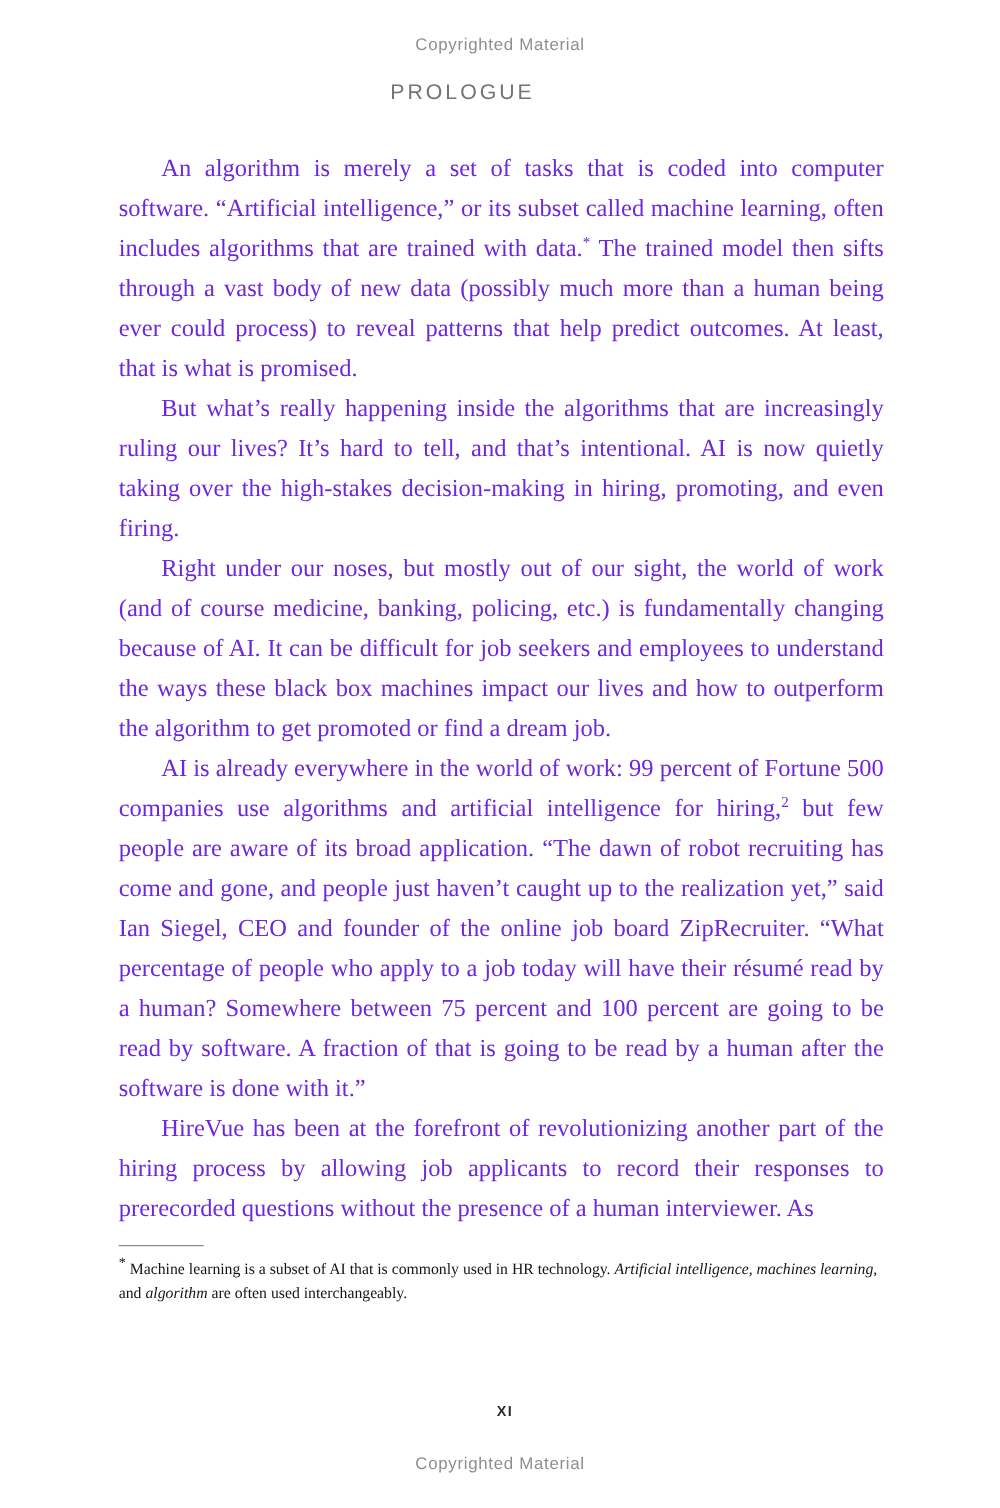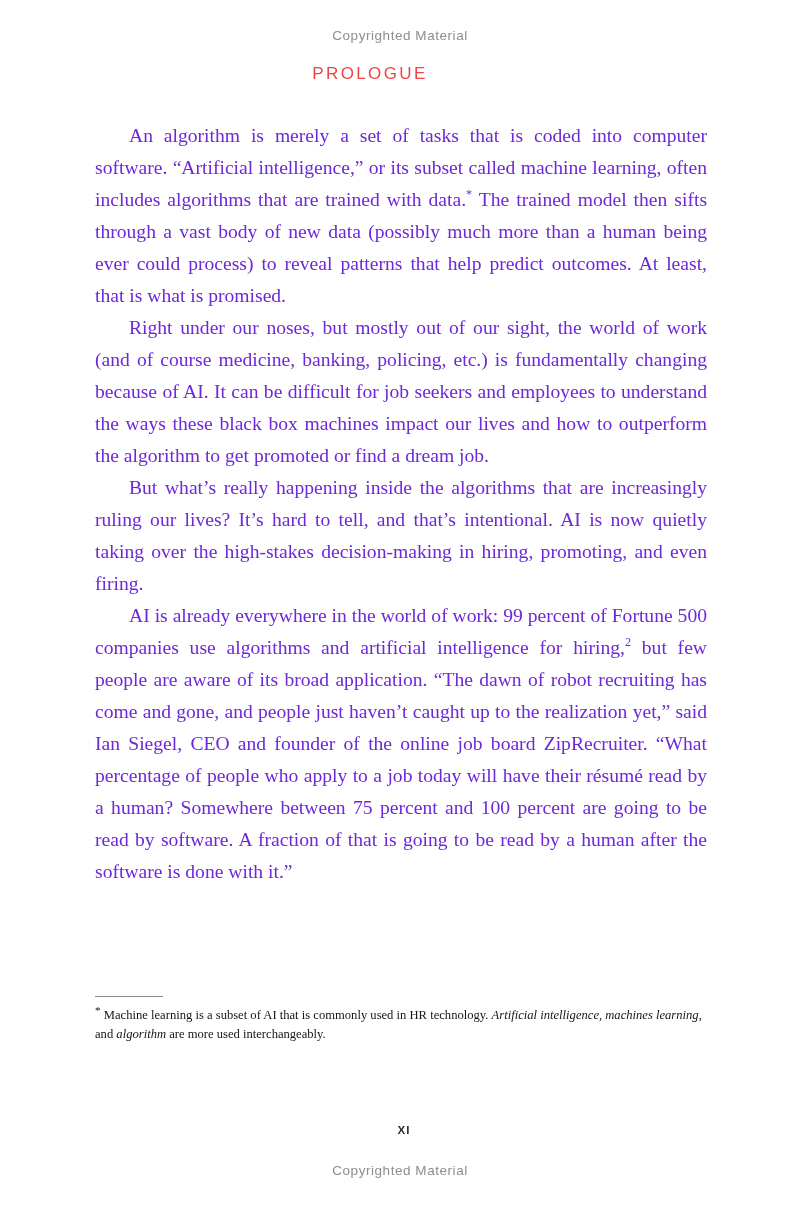--- a/index.html
+++ b/index.html
@@ -42,21 +42,21 @@
   .chapter-heading {
     position: absolute;
     left: 0;
     top: 64px;
     width: 740px;
     text-align: center;
     font-family: "Liberation Sans", "DejaVu Sans", sans-serif;
     font-size: 17px;
     font-weight: 400;
     letter-spacing: 2.4px;
-    color: #ef4444;
+    color: #737373;
     white-space: nowrap;
   }
 
   
   .textblock {
     position: absolute;
     left: 95px;
     top: 120px;
     width: 612px;
   }
@@ -127,31 +127,32 @@
 <div class="page">
 
   <div class="watermark watermark-top">Copyrighted Material</div>
 
   <div class="chapter-heading">PROLOGUE</div>
 
   <div class="textblock">
 
     <p class="para"><span>An algorithm is merely a set of tasks that is coded into computer software. “Artificial intelligence,” or its subset called machine learning, often includes algorithms that are trained with data.</span><sup class="ref">*</sup><span> The trained model then sifts through a vast body of new data (possibly much more than a human being ever could process) to reveal patterns that help predict outcomes. At least, that is what is promised.</span></p>
 
+    <p class="para"><span>But what’s really happening inside the algorithms that are increasingly ruling our lives? It’s hard to tell, and that’s intentional. AI is now quietly taking over the high-stakes decision-making in hiring, promoting, and even firing.</span></p>
+
     <p class="para"><span>Right under our noses, but mostly out of our sight, the world of work (and of course medicine, banking, policing, etc.) is fundamentally changing because of AI. It can be difficult for job seekers and employees to understand the ways these black box machines impact our lives and how to outperform the algorithm to get promoted or find a dream job.</span></p>
-
-    <p class="para"><span>But what’s really happening inside the algorithms that are increasingly ruling our lives? It’s hard to tell, and that’s intentional. AI is now quietly taking over the high-stakes decision-making in hiring, promoting, and even firing.</span></p>
 
     <p class="para"><span>AI is already everywhere in the world of work: 99 percent of Fortune 500 companies use algorithms and artificial intelligence for hiring,</span><sup class="ref">2</sup><span> but few people are aware of its broad application. “The dawn of robot recruiting has come and gone, and people just haven’t caught up to the realization yet,” said Ian Siegel, CEO and founder of the online job board ZipRecruiter. “What percentage of people who apply to a job today will have their résumé read by a human? Somewhere between 75 percent and 100 percent are going to be read by software. A fraction of that is going to be read by a human after the software is done with it.”</span></p>
 
+    <p class="para"><span>HireVue has been at the forefront of revolutionizing another part of the hiring process by allowing job applicants to record their responses to prerecorded questions without the presence of a human interviewer. As</span></p>
 
   </div>
 
   <div class="footnote">
     <div class="footnote-rule"></div>
-    <p class="footnote-text"><span class="fn-marker">*</span><span> Machine learning is a subset of AI that is commonly used in HR technology. </span><i>Artificial intelligence, machines learning</i><span>, and </span><i>algorithm</i><span> are more used interchangeably.</span></p>
+    <p class="footnote-text"><span class="fn-marker">*</span><span> Machine learning is a subset of AI that is commonly used in HR technology. </span><i>Artificial intelligence, machines learning</i><span>, and </span><i>algorithm</i><span> are often used interchangeably.</span></p>
   </div>
 
   <div class="folio">XI</div>
 
   <div class="watermark watermark-bottom">Copyrighted Material</div>
 
 </div>
 
 </body></html>

